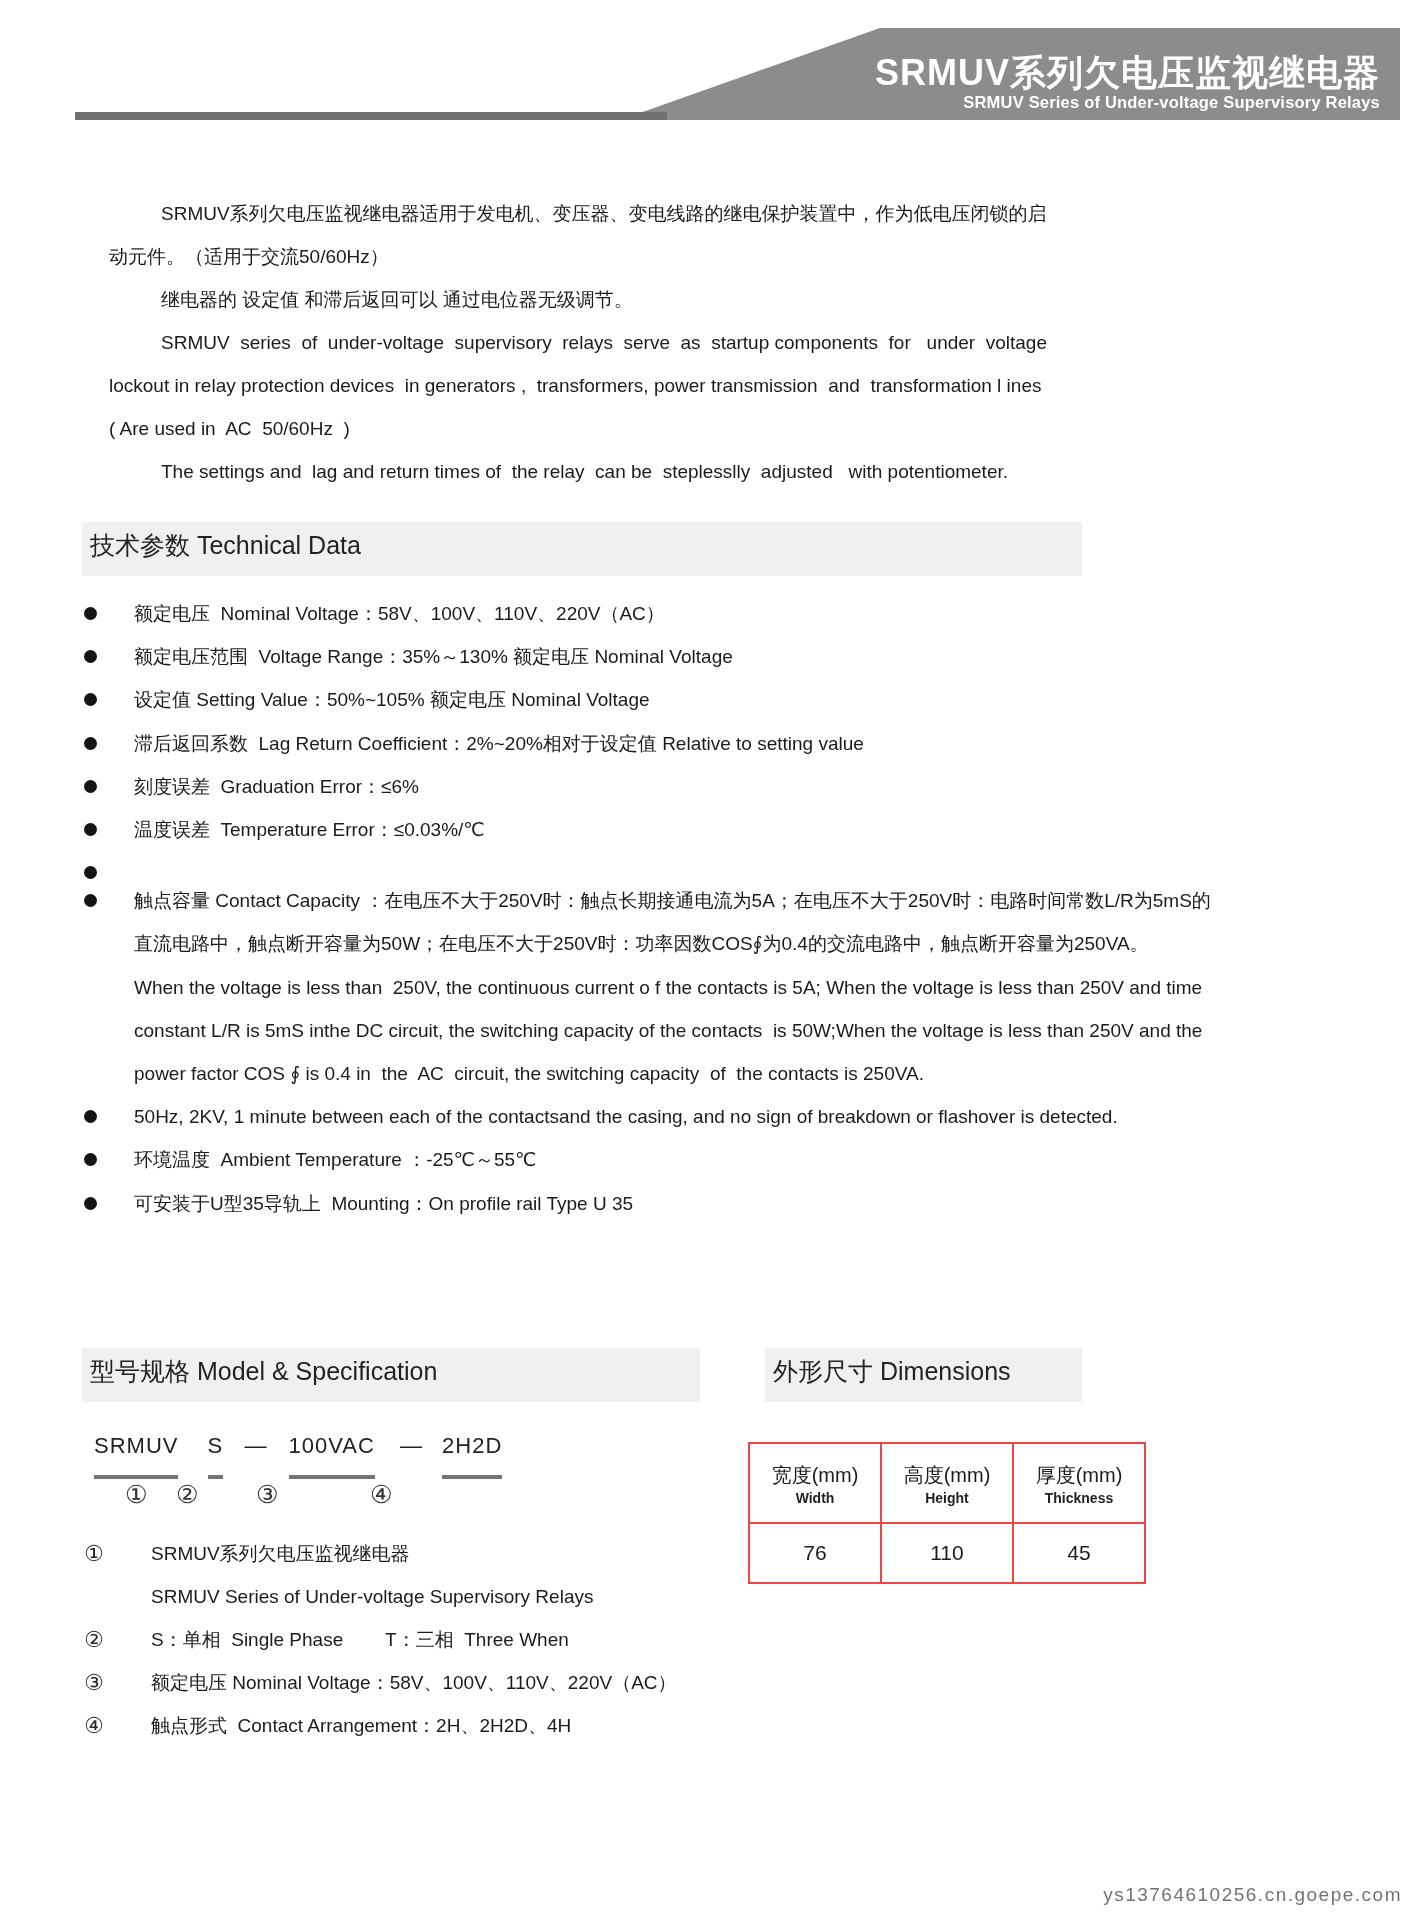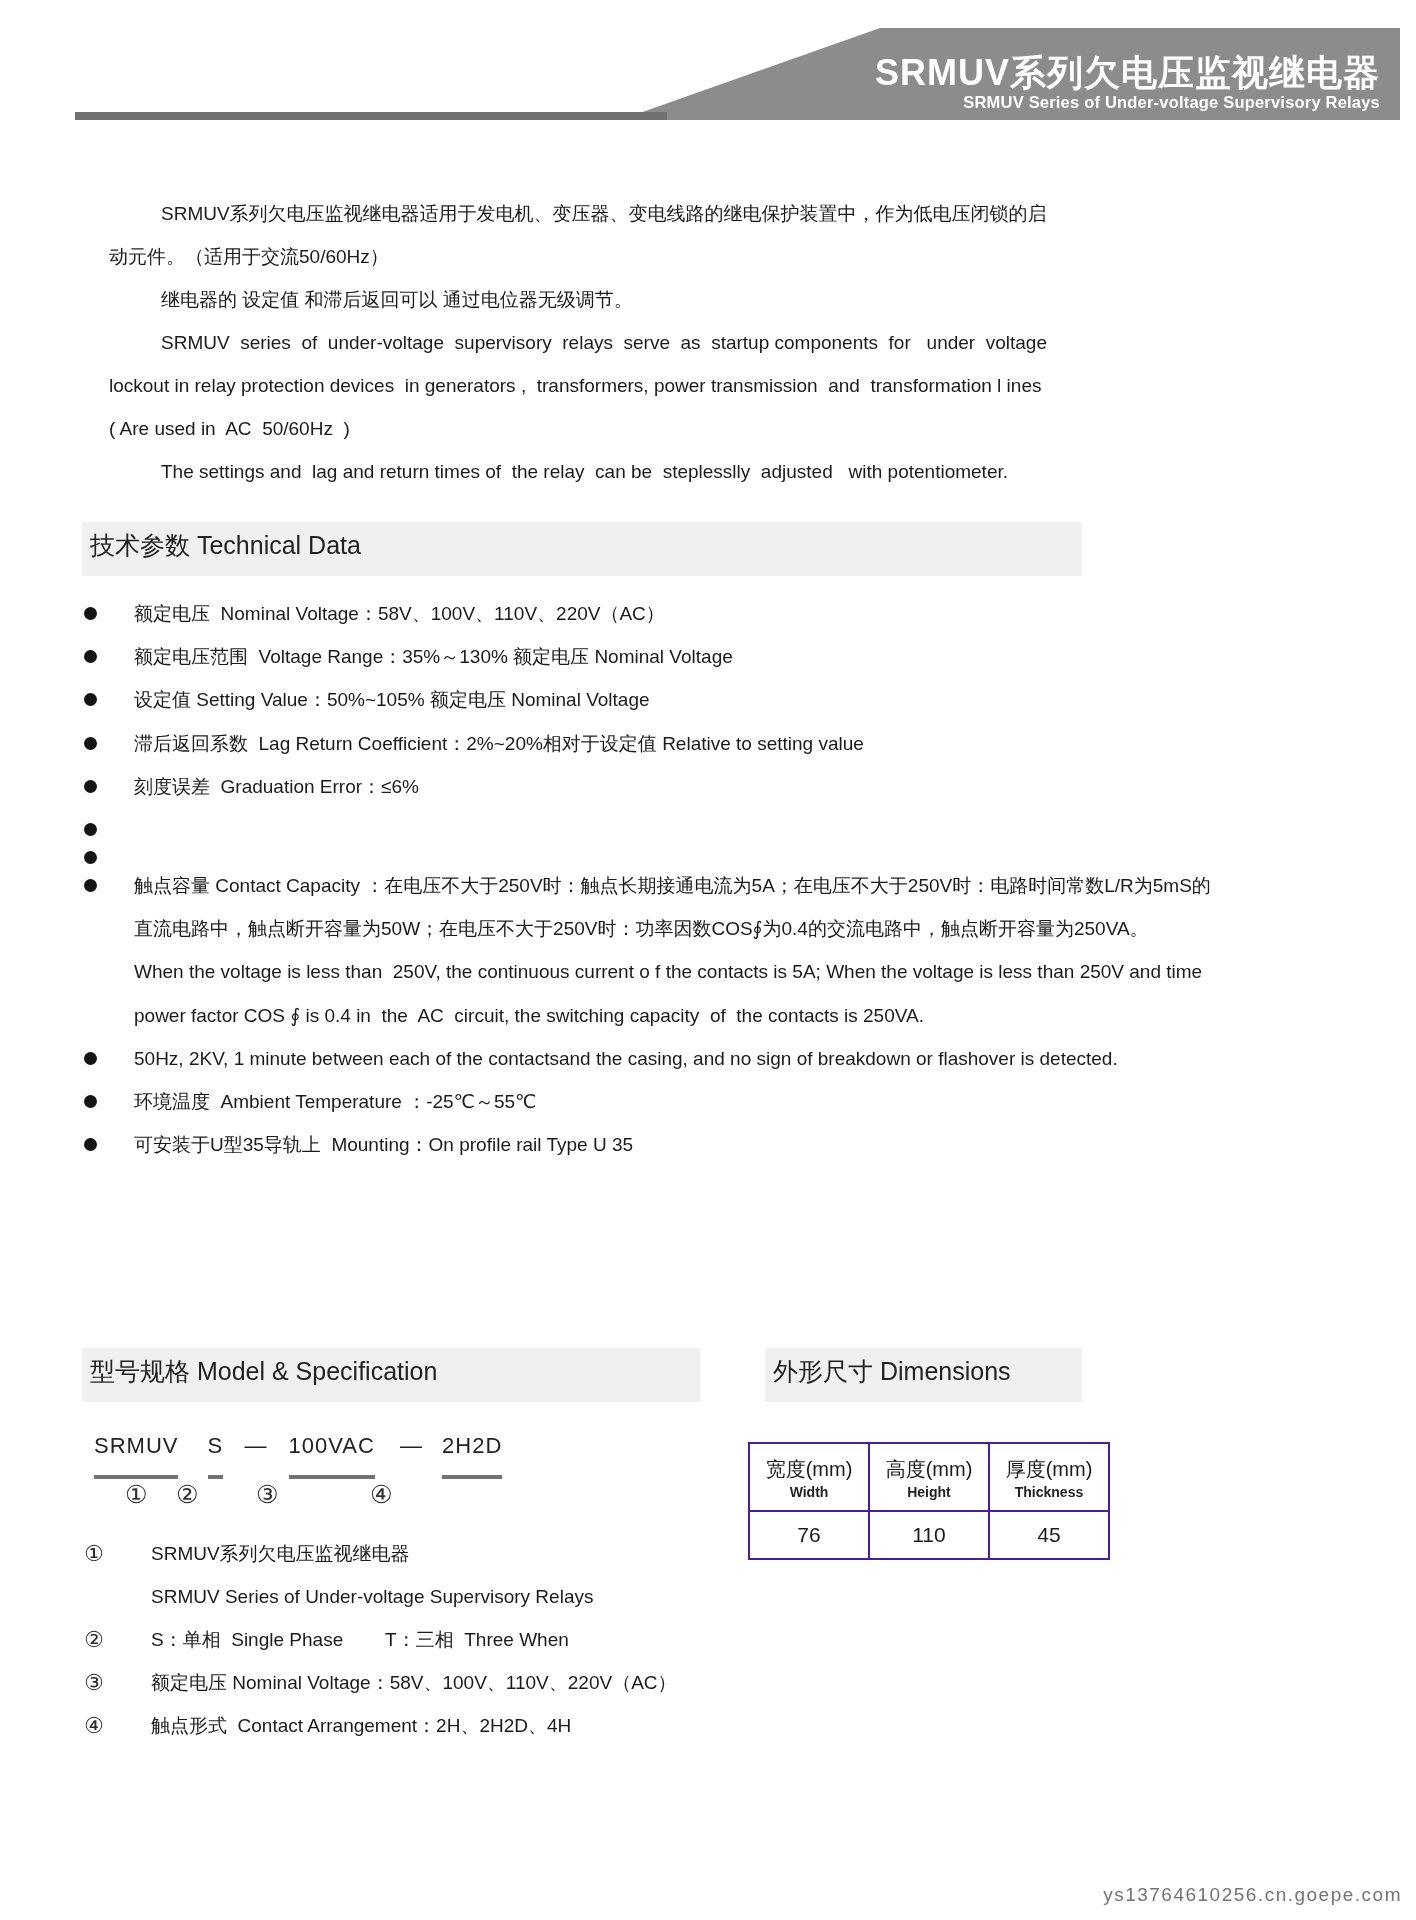--- a/index.html
+++ b/index.html
@@ -41,21 +41,21 @@
   .model-line{position:absolute;top:1433px;left:94px;font-size:22px;letter-spacing:1px;color:#222;}
   .model-line .seg{display:inline-block;}
   .model-line .u{border-bottom:4px solid #737373;padding-bottom:16px;}
   .g1{margin-left:22px;} .g2{margin-left:14px;} .g3{margin-left:14px;}
   .g4{margin-left:18px;} .g5{margin-left:12px;}
   .model-digits{position:absolute;top:1480px;left:82px;width:420px;height:40px;font-size:25px;color:#333;}
   .model-digits span{position:absolute;top:0;}
   .d1{left:43px;} .d2{left:94px;} .d3{left:174px;} .d4{left:288px;}
   
   .dims{position:absolute;top:1442px;left:748px;border-collapse:collapse;table-layout:fixed;}
-  .dims td{border:2px solid #4c1d95;text-align:center;vertical-align:middle;padding:6px;}
+  .dims td{border:2px solid #ef4444;text-align:center;vertical-align:middle;padding:12px;}
   .dims .hc{width:106px;height:54px;}
   .dims .hc .cn{font-size:20px;line-height:26px;padding-top:3px;}
   .dims .hc .en{font-size:14px;font-weight:bold;line-height:20px;color:#222;}
   .dims .vc{height:34px;font-size:21px;}
   
   .notes{position:absolute;top:1532px;left:84px;width:1100px;}
   .note{display:flex;align-items:flex-start;}
   .nnum{width:40px;flex:none;font-size:22px;line-height:43px;color:#2a2a2a;}
   .note .line{line-height:43px;}
   
@@ -116,30 +116,34 @@
         </div>
     </div>
     <div class="bullet">
       <span class="dot"></span>
       <div>
           <div class="line">刻度误差  Graduation Error：≤6%</div>
         </div>
     </div>
     <div class="bullet">
       <span class="dot"></span>
+      <div>
+          <div class="line">温度误差  Temperature Error：≤0.03%/℃</div>
+        </div>
     </div>
     <div class="bullet">
       <span class="dot"></span>
     </div>
     <div class="bullet">
       <span class="dot"></span>
       <div>
         <div class="line">触点容量 Contact Capacity ：在电压不大于250V时：触点长期接通电流为5A；在电压不大于250V时：电路时间常数L/R为5mS的</div>
         <div class="line">直流电路中，触点断开容量为50W；在电压不大于250V时：功率因数COS∮为0.4的交流电路中，触点断开容量为250VA。</div>
         <div class="line">When the voltage is less than  250V, the continuous current o f the contacts is 5A; When the voltage is less than 250V and time</div>
+        <div class="line">constant L/R is 5mS inthe DC circuit, the switching capacity of the contacts  is 50W;When the voltage is less than 250V and the</div>
         <div class="line">power factor COS ∮ is 0.4 in  the  AC  circuit, the switching capacity  of  the contacts is 250VA.</div>
       </div>
     </div>
     <div class="bullet">
       <span class="dot"></span>
       <div>
         <div class="line">50Hz, 2KV, 1 minute between each of the contactsand the casing, and no sign of breakdown or flashover is detected.</div>
       </div>
     </div>
     <div class="bullet">

